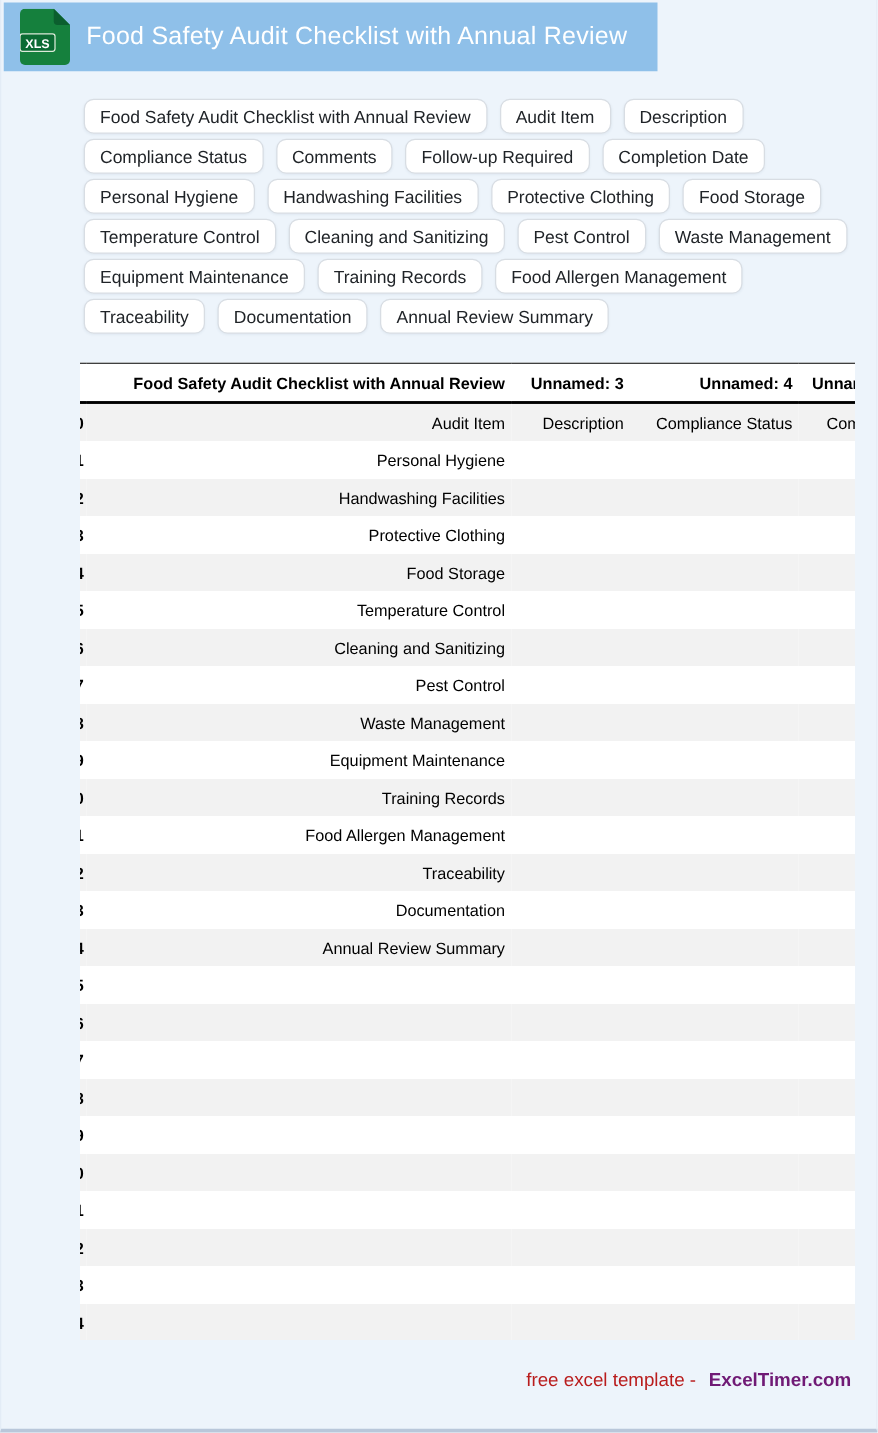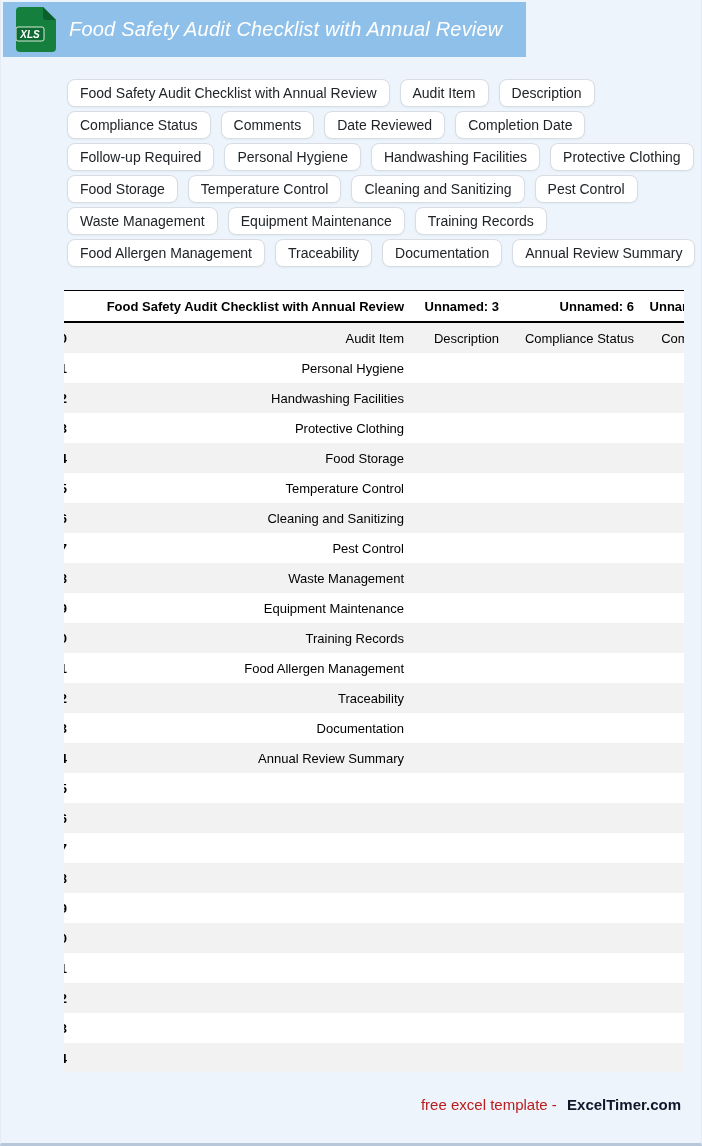--- a/index.html
+++ b/index.html
@@ -22,21 +22,20 @@
     border-bottom: 3px solid #b9c7da;
   }
   
   .header-bar {
     position: absolute;
     left: 2px; top: 2px;
     width: 523px; height: 55px;
     background: #8fc0e9;
     display: flex;
     align-items: center;
-    font-style: italic;
   }
   .file-icon {
     margin-left: 13px;
     width: 40px; height: 45px;
     flex: 0 0 auto;
   }
   .header-title {
     margin-left: 13px;
     color: #ffffff;
     font-size: 20px;
@@ -107,21 +106,21 @@
   table.data-table tbody tr:nth-child(even) { background: #ffffff; }
   
   .footer {
     position: absolute;
     right: 20px; top: 1096px;
     font-size: 15px;
     white-space: nowrap;
   }
   .footer .free-text { color: #b91c1c; }
   .footer .brand {
-    color: #0f172a;
+    color: #701a75;
     font-weight: bold;
     margin-left: 6px;
     text-decoration: none;
     cursor: pointer;
   }
 </style>
 </head>
 <body>
 
 <div class="page">
@@ -135,23 +134,22 @@
     </svg>
     <div class="header-title">Food Safety Audit Checklist with Annual Review</div>
   </div>
 
   <div class="chips">
       <div class="chip">Food Safety Audit Checklist with Annual Review</div>
       <div class="chip">Audit Item</div>
       <div class="chip">Description</div>
       <div class="chip">Compliance Status</div>
       <div class="chip">Comments</div>
-      <div class="chip">Date Reviewed</div>
+      <div class="chip">Follow-up Required</div>
       <div class="chip">Completion Date</div>
-      <div class="chip">Follow-up Required</div>
       <div class="chip">Personal Hygiene</div>
       <div class="chip">Handwashing Facilities</div>
       <div class="chip">Protective Clothing</div>
       <div class="chip">Food Storage</div>
       <div class="chip">Temperature Control</div>
       <div class="chip">Cleaning and Sanitizing</div>
       <div class="chip">Pest Control</div>
       <div class="chip">Waste Management</div>
       <div class="chip">Equipment Maintenance</div>
       <div class="chip">Training Records</div>
@@ -168,21 +166,21 @@
           <col class="c-1">
           <col class="c-2">
           <col class="c-3">
           <col class="c-4">
       </colgroup>
       <thead>
           <tr>
             <th></th>
             <th>Food Safety Audit Checklist with Annual Review</th>
             <th>Unnamed: 3</th>
-            <th>Unnamed: 6</th>
+            <th>Unnamed: 4</th>
             <th>Unnamed: 3</th>
           </tr>
         </thead>
       <tbody>
           <tr>
             <th class="idx">0</th>
             <td>Audit Item</td>
             <td>Description</td>
             <td>Compliance Status</td>
             <td>Comments</td>

